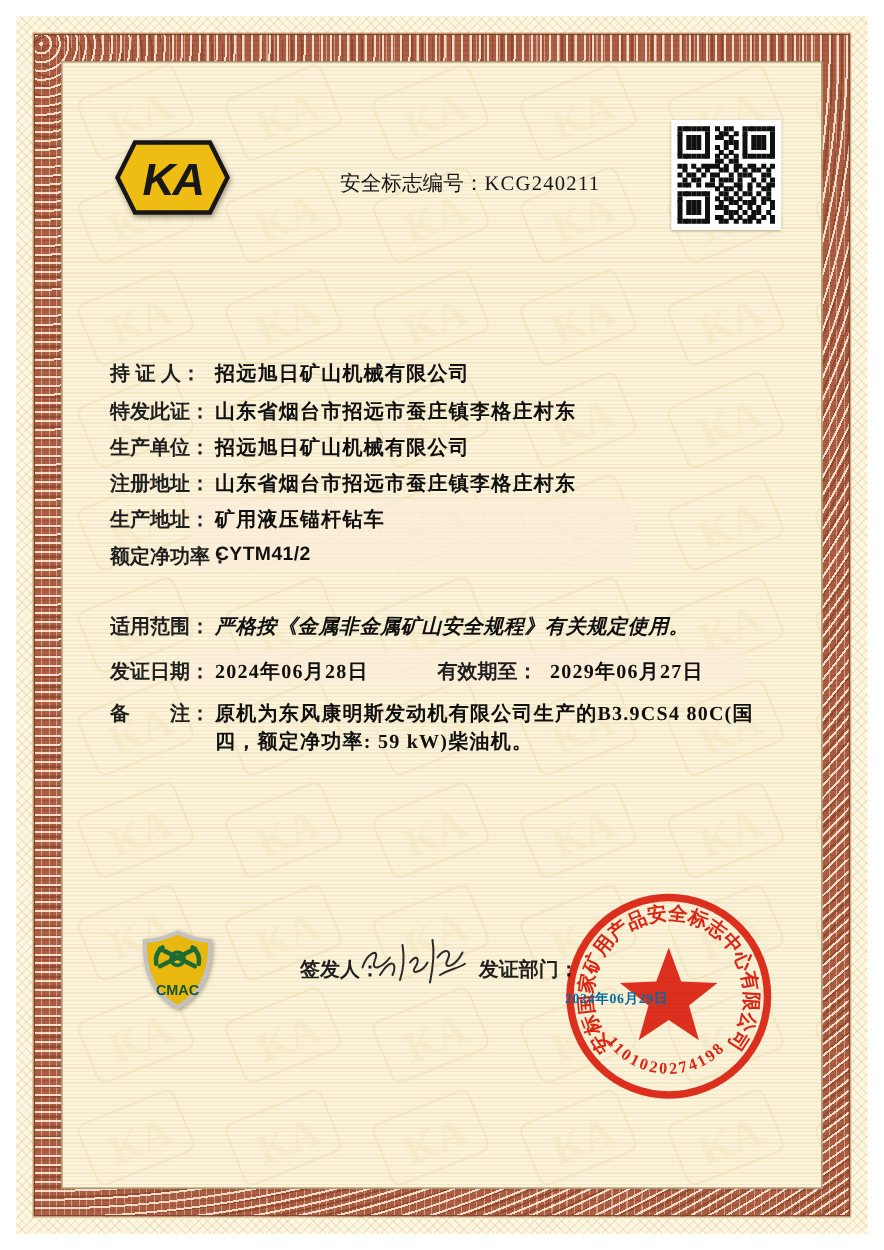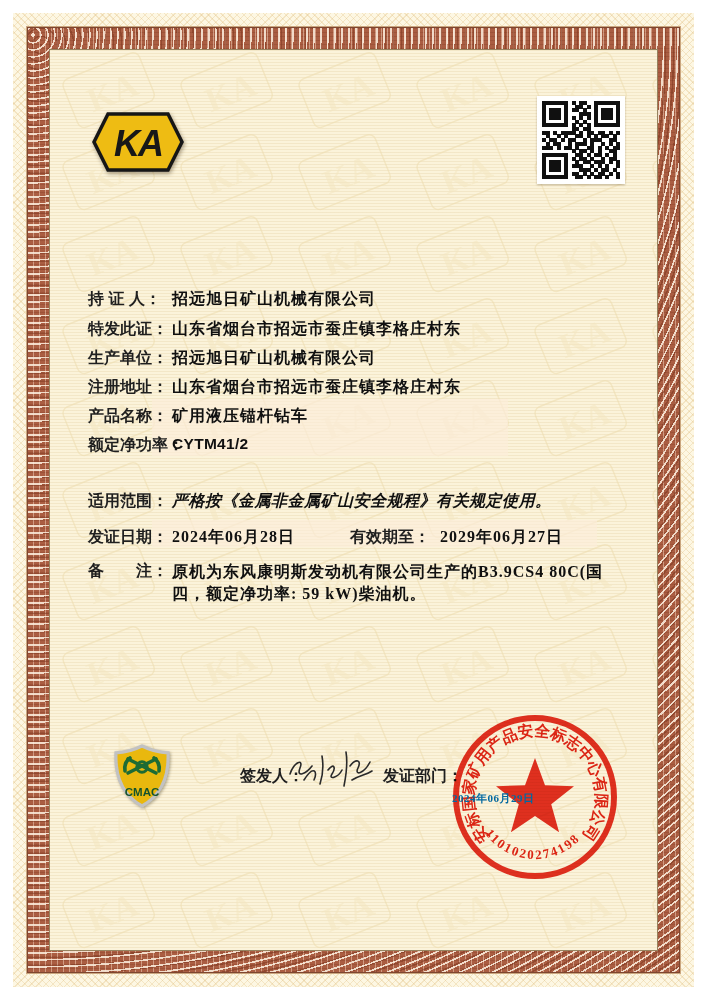--- a/index.html
+++ b/index.html
@@ -74,20 +74,23 @@
   </div>
 
   <div class="patch" style="left:152px;top:399px;width:356px;height:57px;"></div>
   <div class="patch" style="left:152px;top:520px;width:445px;height:27px;"></div>
 
   <svg class="ka-logo" width="92" height="60" viewBox="0 0 92 60">
     <polygon points="16,2 76,2 90,30 76,58 16,58 2,30" fill="#eebc13" stroke="#161616" stroke-width="3.5"></polygon>
     <text x="46" y="44" text-anchor="middle" font-size="36" font-weight="900" font-style="italic" fill="#181818" style="font-family:'Liberation Sans',sans-serif;letter-spacing:-2px;">KA</text>
   </svg>
 
+  <div class="certno">
+    <span>安全标志编号：</span><span class="num">KCG240211</span>
+  </div>
 
   <div class="qr">
     <div class="qr-mod">
         <div style="position: absolute; background: rgb(16, 16, 16); left: 0px; top: 0px; width: 3.96429px; height: 3.96429px;"></div>
         <div style="position: absolute; background: rgb(16, 16, 16); left: 3.71429px; top: 0px; width: 3.96429px; height: 3.96429px;"></div>
         <div style="position: absolute; background: rgb(16, 16, 16); left: 7.42857px; top: 0px; width: 3.96429px; height: 3.96429px;"></div>
         <div style="position: absolute; background: rgb(16, 16, 16); left: 11.1429px; top: 0px; width: 3.96429px; height: 3.96429px;"></div>
         <div style="position: absolute; background: rgb(16, 16, 16); left: 14.8571px; top: 0px; width: 3.96429px; height: 3.96429px;"></div>
         <div style="position: absolute; background: rgb(16, 16, 16); left: 18.5714px; top: 0px; width: 3.96429px; height: 3.96429px;"></div>
         <div style="position: absolute; background: rgb(16, 16, 16); left: 22.2857px; top: 0px; width: 3.96429px; height: 3.96429px;"></div>
@@ -339,21 +342,21 @@
   </div>
   <div class="row" style="top:348px;">
     <span class="lab">生产单位：</span>
     <span class="val">招远旭日矿山机械有限公司</span>
   </div>
   <div class="row" style="top:377px;">
     <span class="lab">注册地址：</span>
     <span class="val">山东省烟台市招远市蚕庄镇李格庄村东</span>
   </div>
   <div class="row" style="top:406px;">
-    <span class="lab">产品名称：</span>
+    <span class="lab">生产地址：</span>
     <span class="val">矿用液压锚杆钻车</span>
   </div>
   <div class="row" style="top:435px;">
     <span class="lab">额定净功率：</span>
     <span class="val val-latin">CYTM41/2</span>
   </div>
   <div class="row" style="top:491px;">
     <span class="lab">适用范围：</span>
     <span class="val val-kai">严格按《金属非金属矿山安全规程》有关规定使用。</span>
   </div>

